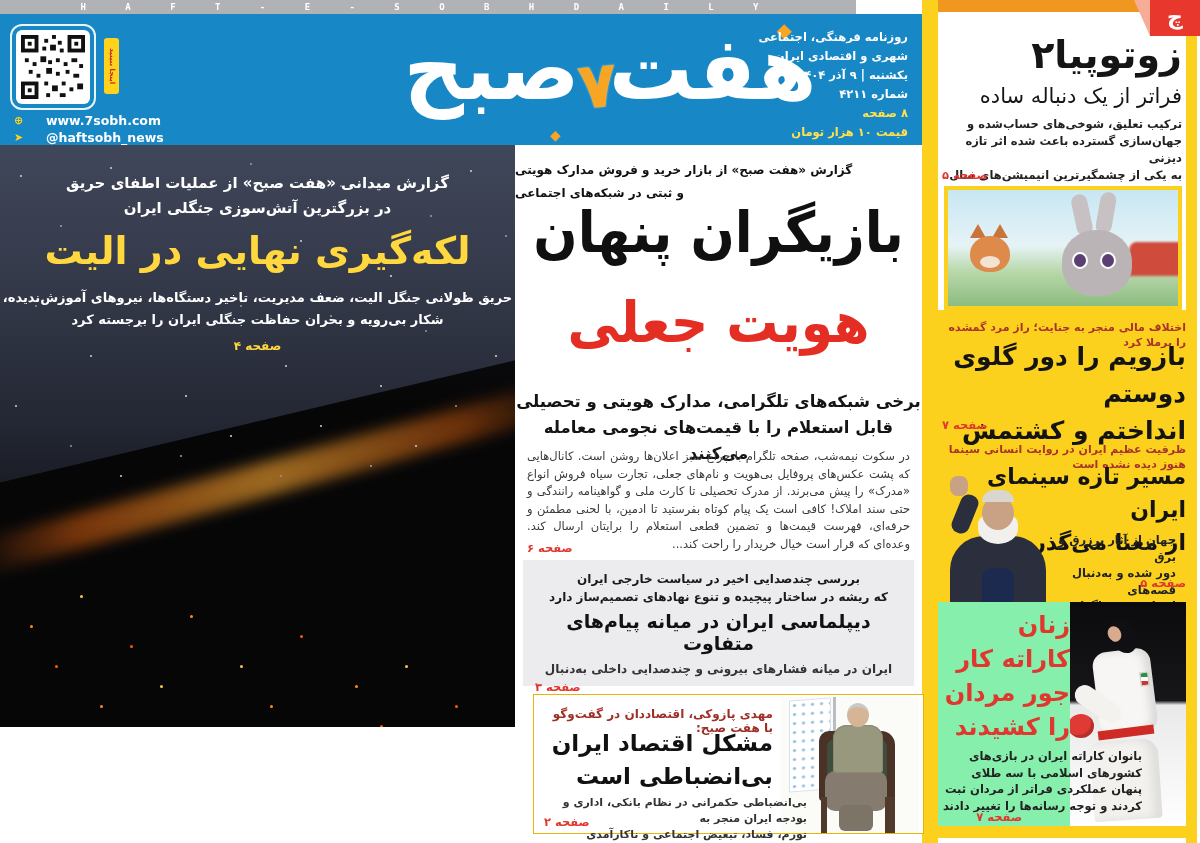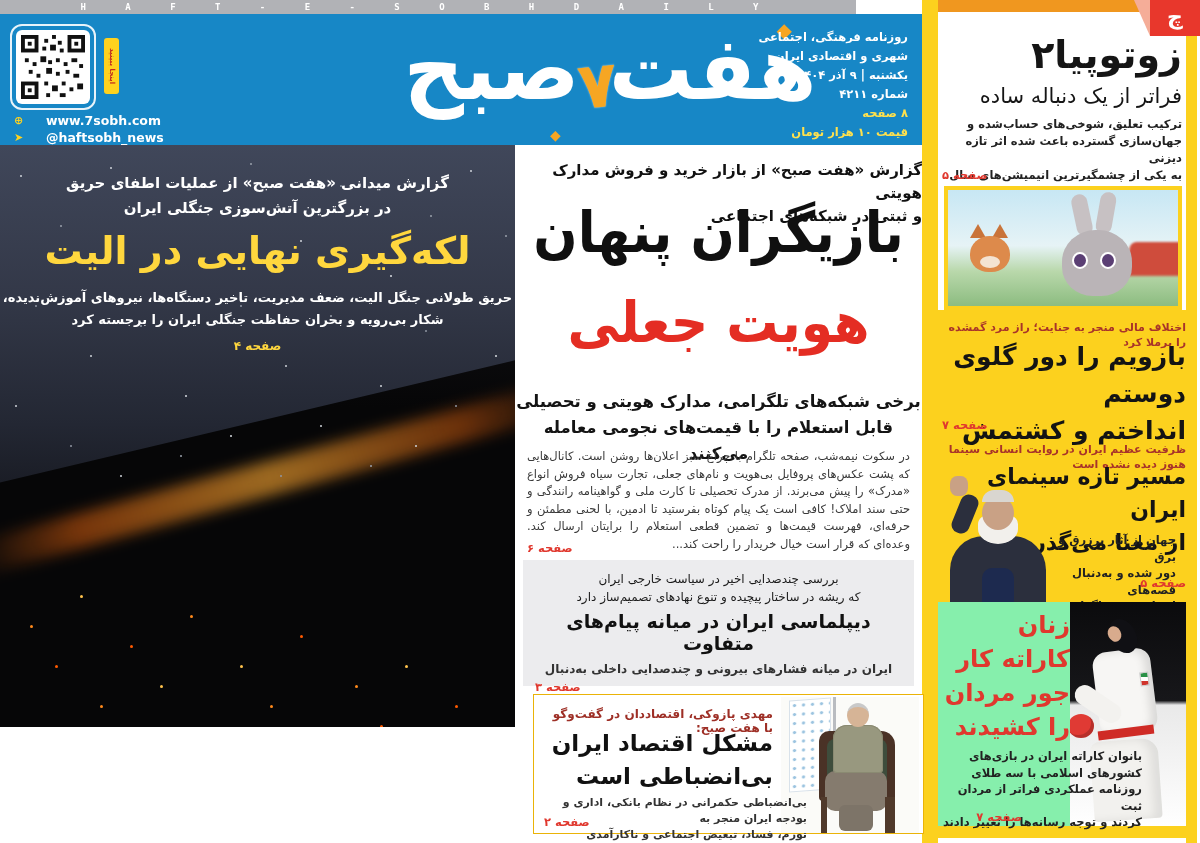--- a/index.html
+++ b/index.html
@@ -138,29 +138,29 @@
       400px 665px #ff5a00,450px 640px #ffc34d,490px 655px #ff8a1c; }
   .fire-overlay { position:absolute; left:0; top:26px; width:100%; text-align:center; color:#fff; }
   .fire-kicker { font-size:15px; font-weight:bold; line-height:25px; }
   .fire-h { margin-top:8px; font-size:38px; font-weight:900; color:#ffd73e; }
   .fire-deck { margin-top:14px; font-size:13px; font-weight:bold; line-height:22px; }
   .fire-page { margin-top:8px; color:#ffd73e; font-size:12px; font-weight:bold; }
   .photo-credit { position:absolute; right:12px; top:656px; color:#eee; font-size:10px; font-weight:bold; }
 
   
   .mid { position:absolute; left:515px; top:145px; width:407px; height:698px; background:#fff; }
-  .main-kicker { position:absolute; left:0; top:14px; width:100%; text-align:right; font-size:15px; font-weight:bold; color:#111; line-height:23px; }
+  .main-kicker { position:absolute; left:0; top:14px; width:100%; text-align:left; font-size:12px; font-weight:bold; color:#111; line-height:23px; }
   .main-hblack { position:absolute; left:0; top:58px; width:100%; text-align:center; font-size:52px; font-weight:900; color:#101010; transform:scaleY(1.08); }
   .main-hred { position:absolute; left:0; top:148px; width:100%; text-align:center; font-size:52px; font-weight:900; color:#e42d23; transform:scaleY(1.08); }
   .main-deck { position:absolute; left:0; top:244px; width:100%; text-align:center; font-size:16.5px; font-weight:bold; color:#141414; line-height:26px; }
   .main-body { position:absolute; left:12px; top:303px; width:383px; text-align:justify; font-size:11.5px; line-height:17.5px; color:#3a3a3a; }
   .main-page { position:absolute; left:12px; top:396px; width:383px; text-align:left; }
 
   .gray-box { position:absolute; left:8px; top:415px; width:391px; height:126px; background:#ececee; padding:10px 12px; text-align:center; }
-  .gb-kicker { font-size:12px; font-weight:normal; color:#1a1a1a; line-height:18px; }
+  .gb-kicker { font-size:12px; font-weight:bold; color:#1a1a1a; line-height:18px; }
   .gb-h { margin-top:4px; font-size:19px; font-weight:900; color:#111; }
   .gb-deck { margin-top:6px; font-size:12px; font-weight:bold; color:#333; line-height:18px; }
   .gb-page { margin-top:2px; text-align:left; }
 
   .econ-box { position:absolute; left:18px; top:549px; width:391px; height:140px; background:#fff; border:1px solid #eab308; }
   .eb-kicker { position:absolute; right:150px; top:12px; width:232px; text-align:right; font-size:12px; font-weight:bold; color:#9e2f26; }
   .eb-h { position:absolute; right:150px; top:32px; width:232px; font-size:23px; line-height:33px; font-weight:900; color:#111; }
   .eb-deck { position:absolute; right:116px; top:100px; width:268px; text-align:right; font-size:11px; font-weight:bold; color:#333; line-height:16px; }
   .eb-page { position:absolute; left:10px; top:120px; }
   .econ-photo { position:absolute; right:4px; top:2px; width:138px; height:136px; background:#fbfbf8; overflow:hidden; }
@@ -346,21 +346,21 @@
     </div>
     <div class="kar-h rtl">
       <div>زنان</div>
       <div>کاراته کار</div>
       <div>جور مردان</div>
       <div>را کشیدند</div>
     </div>
     <div class="kar-deck rtl">
       <div>بانوان کاراته ایران در بازی‌های</div>
       <div>کشورهای اسلامی با سه طلای</div>
-      <div>روزنامه عملکردی فراتر از مردان ثبت</div>
+      <div>پنهان عملکردی فراتر از مردان ثبت</div>
       <div>کردند و توجه رسانه‌ها را تغییر دادند</div>
     </div>
     <div class="kar-page rtl pageref">صفحه ۷</div>
   </div>
 
   <div class="left-photo">
     <div class="ridge"></div>
     <div class="fireband"></div>
     <div class="stars"></div>
     <div class="embers"></div>

